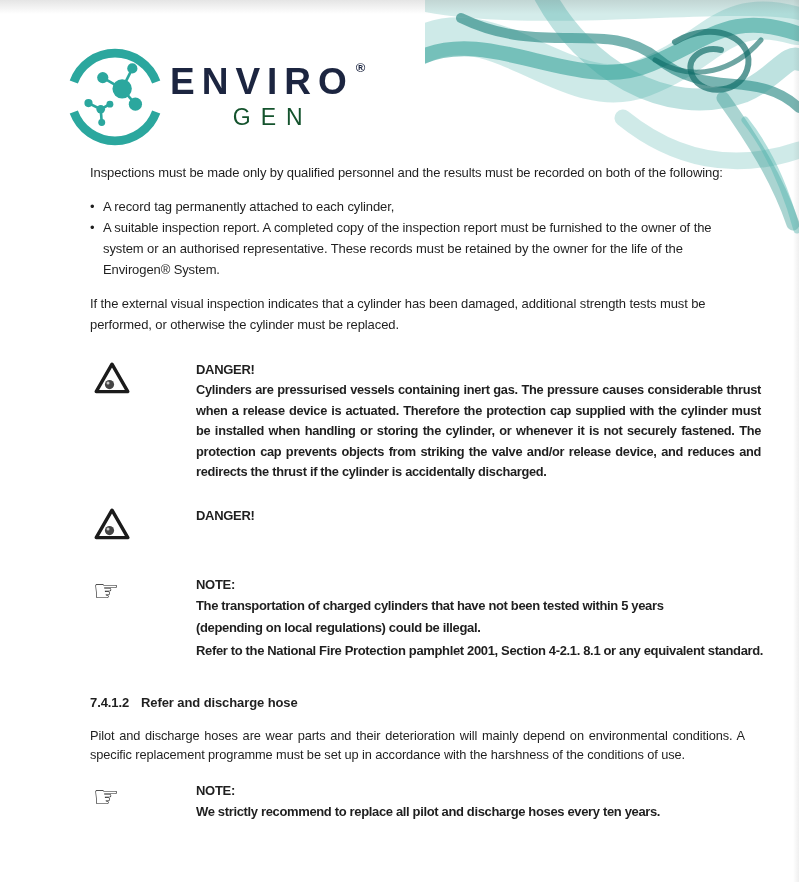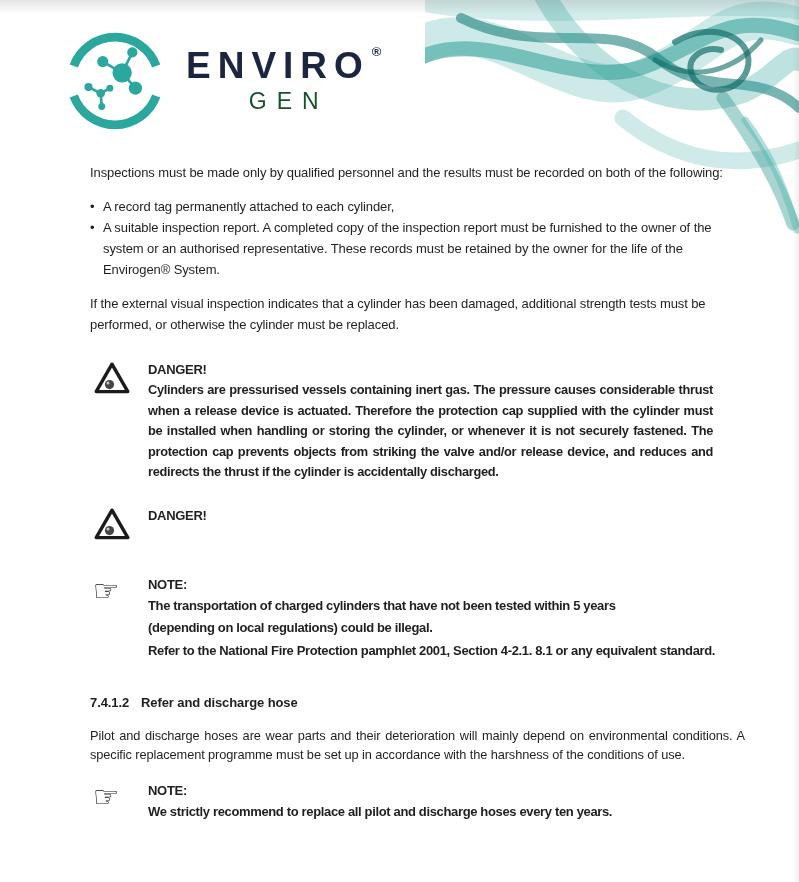--- a/index.html
+++ b/index.html
@@ -21,22 +21,22 @@
     position: absolute; right: 0; top: 0; width: 6px; height: 100%;
     background: linear-gradient(to left, rgba(100,100,100,0.10), rgba(100,100,100,0));
     z-index: 6; pointer-events: none;
   }
 
   
   .smoke {
     position: absolute; top: 0; right: 0; width: 374px; height: 240px; z-index: 1;
   }
   .logo {
-    position: absolute; left: 64px; top: 30px;
-    display: flex; align-items: center; gap: 20px; z-index: 2;
+    position: absolute; left: 64px; top: 46px;
+    display: flex; align-items: center; gap: 4px; z-index: 2;
   }
   .logo-icon { width: 102px; height: 102px; }
   .logo-text { display: flex; flex-direction: column; }
   .brand-line { display: flex; align-items: flex-start; }
   .brand-primary {
     font-size: 37px; font-weight: bold; color: #1c2540;
     letter-spacing: 7px; line-height: 1;
   }
   .registered {
     font-size: 13px; font-weight: bold; color: #1c2540;
@@ -54,21 +54,21 @@
     font-size: 13px; line-height: 21px; letter-spacing: -0.1px;
   }
   .para { margin-bottom: 13px; text-align: left; }
   .bullet-list { list-style: none; margin-bottom: 13px; }
   .bullet-item { position: relative; padding-left: 13px; }
   .bullet-item::before {
     content: "\2022"; position: absolute; left: 0; top: 0;
   }
   .spacer-after-para { margin-bottom: 24px; }
 
-  .alert { display: flex; }
+  .alert { display: flex; gap: 48px; }
   .alert-icon-col { width: 58px; flex: none; padding-left: 3px; }
   .alert-content { flex: 1; font-weight: bold; letter-spacing: -0.3px; }
   .alert-title { font-weight: bold; }
   .danger-body {
     width: 565px; text-align: justify; line-height: 20.5px; font-size: 12.8px;
   }
   .danger-body-single { line-height: 20.5px; white-space: nowrap; }
   .note-line { line-height: 22.5px; white-space: nowrap; letter-spacing: -0.35px; }
   .note-body { line-height: 22.5px; letter-spacing: -0.35px; }
 

